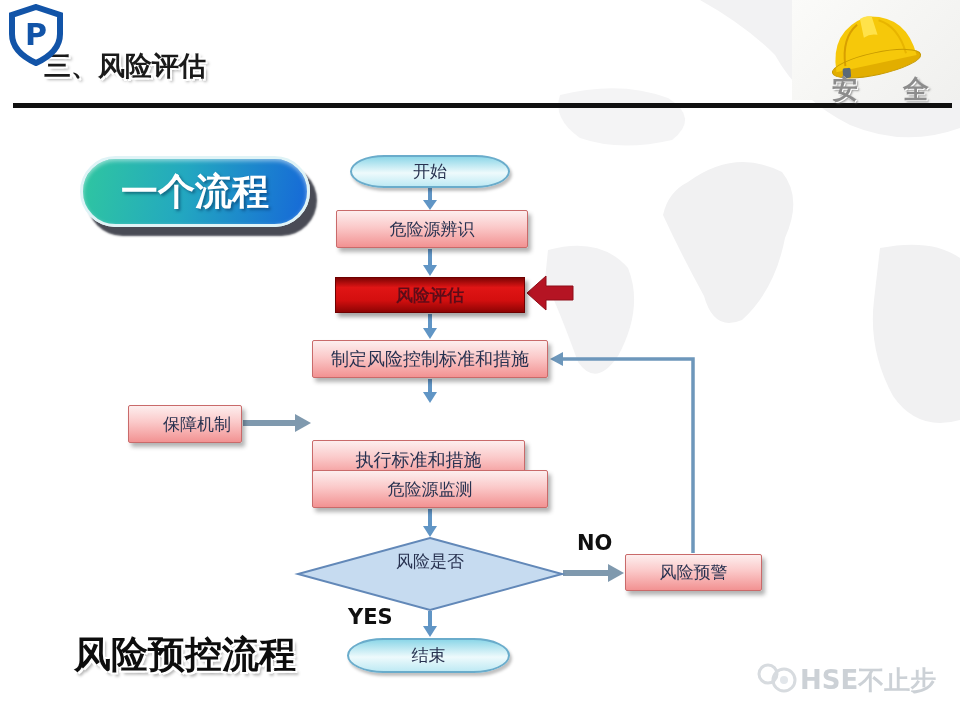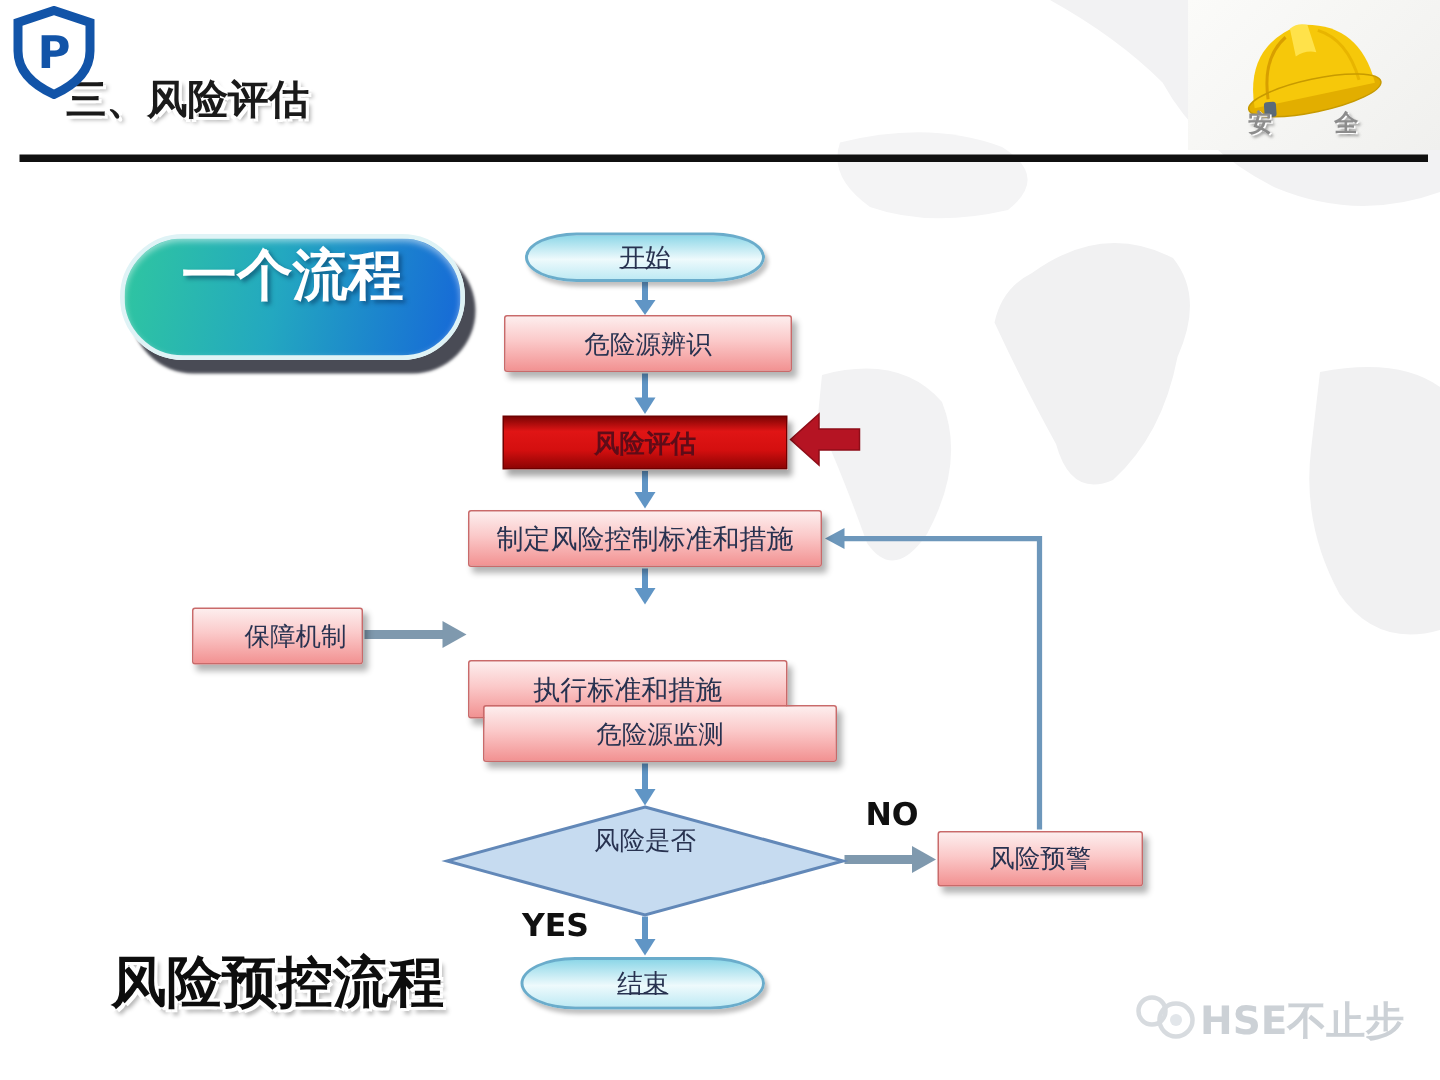--- a/index.html
+++ b/index.html
@@ -15,52 +15,52 @@
     font-size:29px; font-weight:800; color:#4d4d4d; letter-spacing:1px;
     text-shadow:1px 1px 0 #fff; }
   .page-title { position:absolute; left:44px; top:48px; z-index:4;
     font-size:27px; font-weight:bold; color:#1a1a1a;
     text-shadow:-2px -2px 0 #fff, 2px -2px 0 #fff, -2px 2px 0 #fff, 2px 2px 0 #fff, 3px 3px 3px rgba(0,0,0,0.35); }
   .header-rule { position:absolute; left:13px; top:103px; width:939px; height:5px; background:#101010; z-index:3; }
   .helmet-photo-bg { position:absolute; left:792px; top:0; width:168px; height:100px;
     background:linear-gradient(135deg,#fbfbf9,#f0f0ee); z-index:2; }
   .helmet-wrap { position:absolute; left:818px; top:2px; z-index:4; }
   .safety-label { position:absolute; left:832px; top:72px; z-index:4;
-    font-size:16px; font-weight:bold; color:#8c8c8c; letter-spacing:18px;
+    font-size:26px; font-weight:bold; color:#8c8c8c; letter-spacing:18px;
     text-shadow:1px 1px 0 #fff, 2px 2px 2px rgba(90,90,90,0.6);text-align:center; }
 
   
-  .process-badge { position:absolute; left:80px; top:156px; width:230px; height:84px; z-index:6;
+  .process-badge { position:absolute; left:80px; top:156px; width:230px; height:71px; z-index:6;
     border-radius:44px;
     background:linear-gradient(100deg,#2fc6a0 0%, #23a8c0 45%, #1668d8 100%);
     border:3px solid #dff3f6;
     box-shadow:7px 9px 2px rgba(28,30,42,0.8), inset 0 2px 4px rgba(255,255,255,0.5);
-    display:flex; align-items:flex-start; justify-content:center; }
+    display:flex; align-items:center; justify-content:center; }
   .process-badge span { color:#ffffff; font-size:37px; font-weight:bold;
     text-shadow:2px 2px 3px rgba(0,40,80,0.5); }
 
   
   .node { position:absolute; z-index:6; display:flex; align-items:center; justify-content:center;
     font-size:17px; color:#283250; }
   .oval { border-radius:50px / 24px;
     background:linear-gradient(180deg,#8ed7e8 0%, #eefafc 55%, #bfeaf4 100%);
-    border:2px solid #6aaccb; box-shadow:2px 3px 3px rgba(0,0,0,0.25);text-decoration:underline; }
+    border:2px solid #6aaccb; box-shadow:2px 3px 3px rgba(0,0,0,0.25); }
   .pink { background:linear-gradient(180deg,#fdeeee 0%, #fbc9c9 45%, #f29292 100%);
     border:1px solid #c96a6a; box-shadow:3px 4px 4px rgba(0,0,0,0.3); border-radius:2px; }
   .redbox { background:linear-gradient(180deg,#7e0404 0%, #e01515 28%, #d40f0f 65%, #8e0404 100%);
     border:1px solid #6e0000; box-shadow:3px 4px 4px rgba(0,0,0,0.35); }
   .redbox span { color:#5e0c18; font-weight:bold; }
 
   .n-start    { left:350px; top:155px; width:160px; height:33px; }
   .n-identify { left:336px; top:210px; width:192px; height:38px; }
   .n-assess   { left:335px; top:277px; width:190px; height:36px; }
   .n-standards{ left:312px; top:340px; width:236px; height:38px; font-size:18px; }
   .n-guarantee{ left:128px; top:405px; width:114px; height:38px;padding-left:24px; }
   .n-execute  { left:312px; top:404px; width:213px; height:39px; font-size:18px;margin-top:36px; }
-  .n-monitor  { left:312px; top:470px; width:236px; height:38px;margin-left:10px; }
+  .n-monitor  { left:312px; top:470px; width:236px; height:38px; }
   .n-warning  { left:625px; top:554px; width:137px; height:37px; }
   .n-end      { left:347px; top:638px; width:163px; height:35px; }
 
   .n-decision-text { position:absolute; left:330px; top:549px; width:200px; z-index:7;
     text-align:center; font-size:17px; color:#283250; line-height:24px; }
 
   .branch-label { position:absolute; z-index:7; font-size:21px; font-weight:bold; color:#101010; }
   .lbl-no  { left:577px; top:531px; }
   .lbl-yes { left:348px; top:605px; }
 

